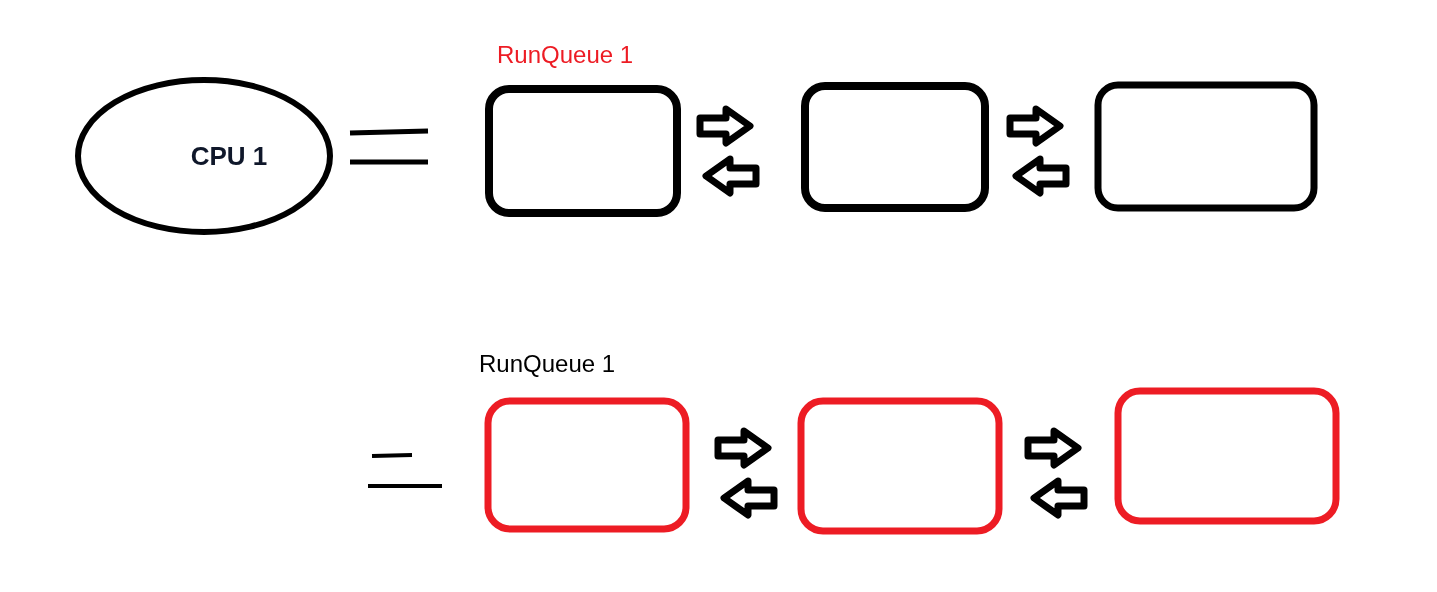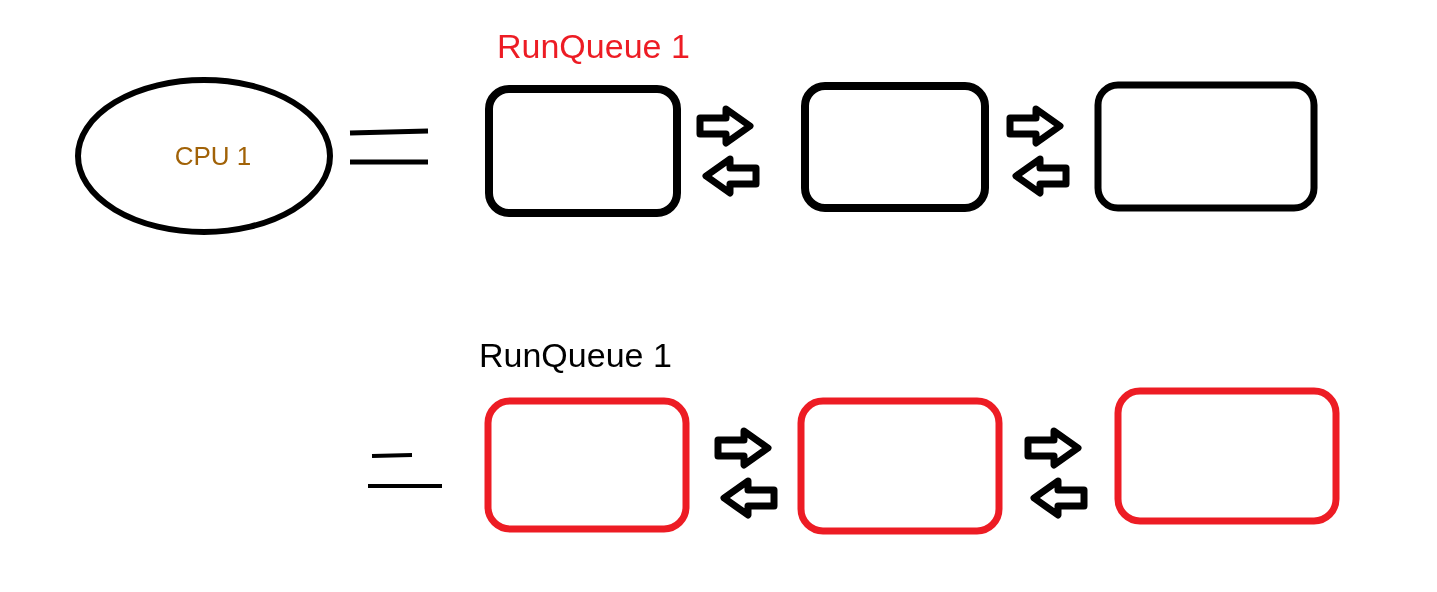--- a/index.html
+++ b/index.html
@@ -21,43 +21,44 @@
   .node {
     position: absolute;
   }
   .label-text {
     position: absolute;
     font-family: "Liberation Sans", sans-serif;
     white-space: nowrap;
     line-height: 1;
   }
   .queue-title {
-    font-size: 34px;
+    font-size: 24px;
     font-weight: 400;
+    margin-top: 14px;
   }
   .cpu-label {
     font-size: 26px;
     font-weight: 400;
   }
   svg { display: block; overflow: visible; }
 </style>
 </head>
 <body>
 
 <div id="canvas">
 
   <div class="label-text queue-title" style="left:497px; top:29px; color:#ED1C24;">RunQueue 1</div>
 
   <div class="node" style="left:72px; top:74px;">
     <svg width="264" height="164" viewBox="0 0 264 164">
       <ellipse cx="132" cy="82" rx="126" ry="76" fill="#ffffff" stroke="#000000" stroke-width="6"></ellipse>
     </svg>
-    <div class="label-text cpu-label" style="left:0; top:0; width:264px; height:164px; display:flex;
+    <div class="label-text cpu-label" style="left:16px; top:0; width:264px; height:164px; display:flex;
                 align-items:center; justify-content:center; padding-left:18px;
-                box-sizing:border-box; color:#a16207;">CPU 1</div>
+                box-sizing:border-box; color:#0f172a;font-weight:bold;">CPU 1</div>
   </div>
 
   <div class="node" style="left:348px; top:126px;">
     <svg width="86" height="46" viewBox="0 0 86 46">
       <line x1="2" y1="7" x2="80" y2="5" stroke="#000000" stroke-width="5"></line>
       <line x1="2" y1="36" x2="80" y2="36" stroke="#000000" stroke-width="5"></line>
     </svg>
   </div>
 
   <div class="node" style="left:484px; top:84px;">

